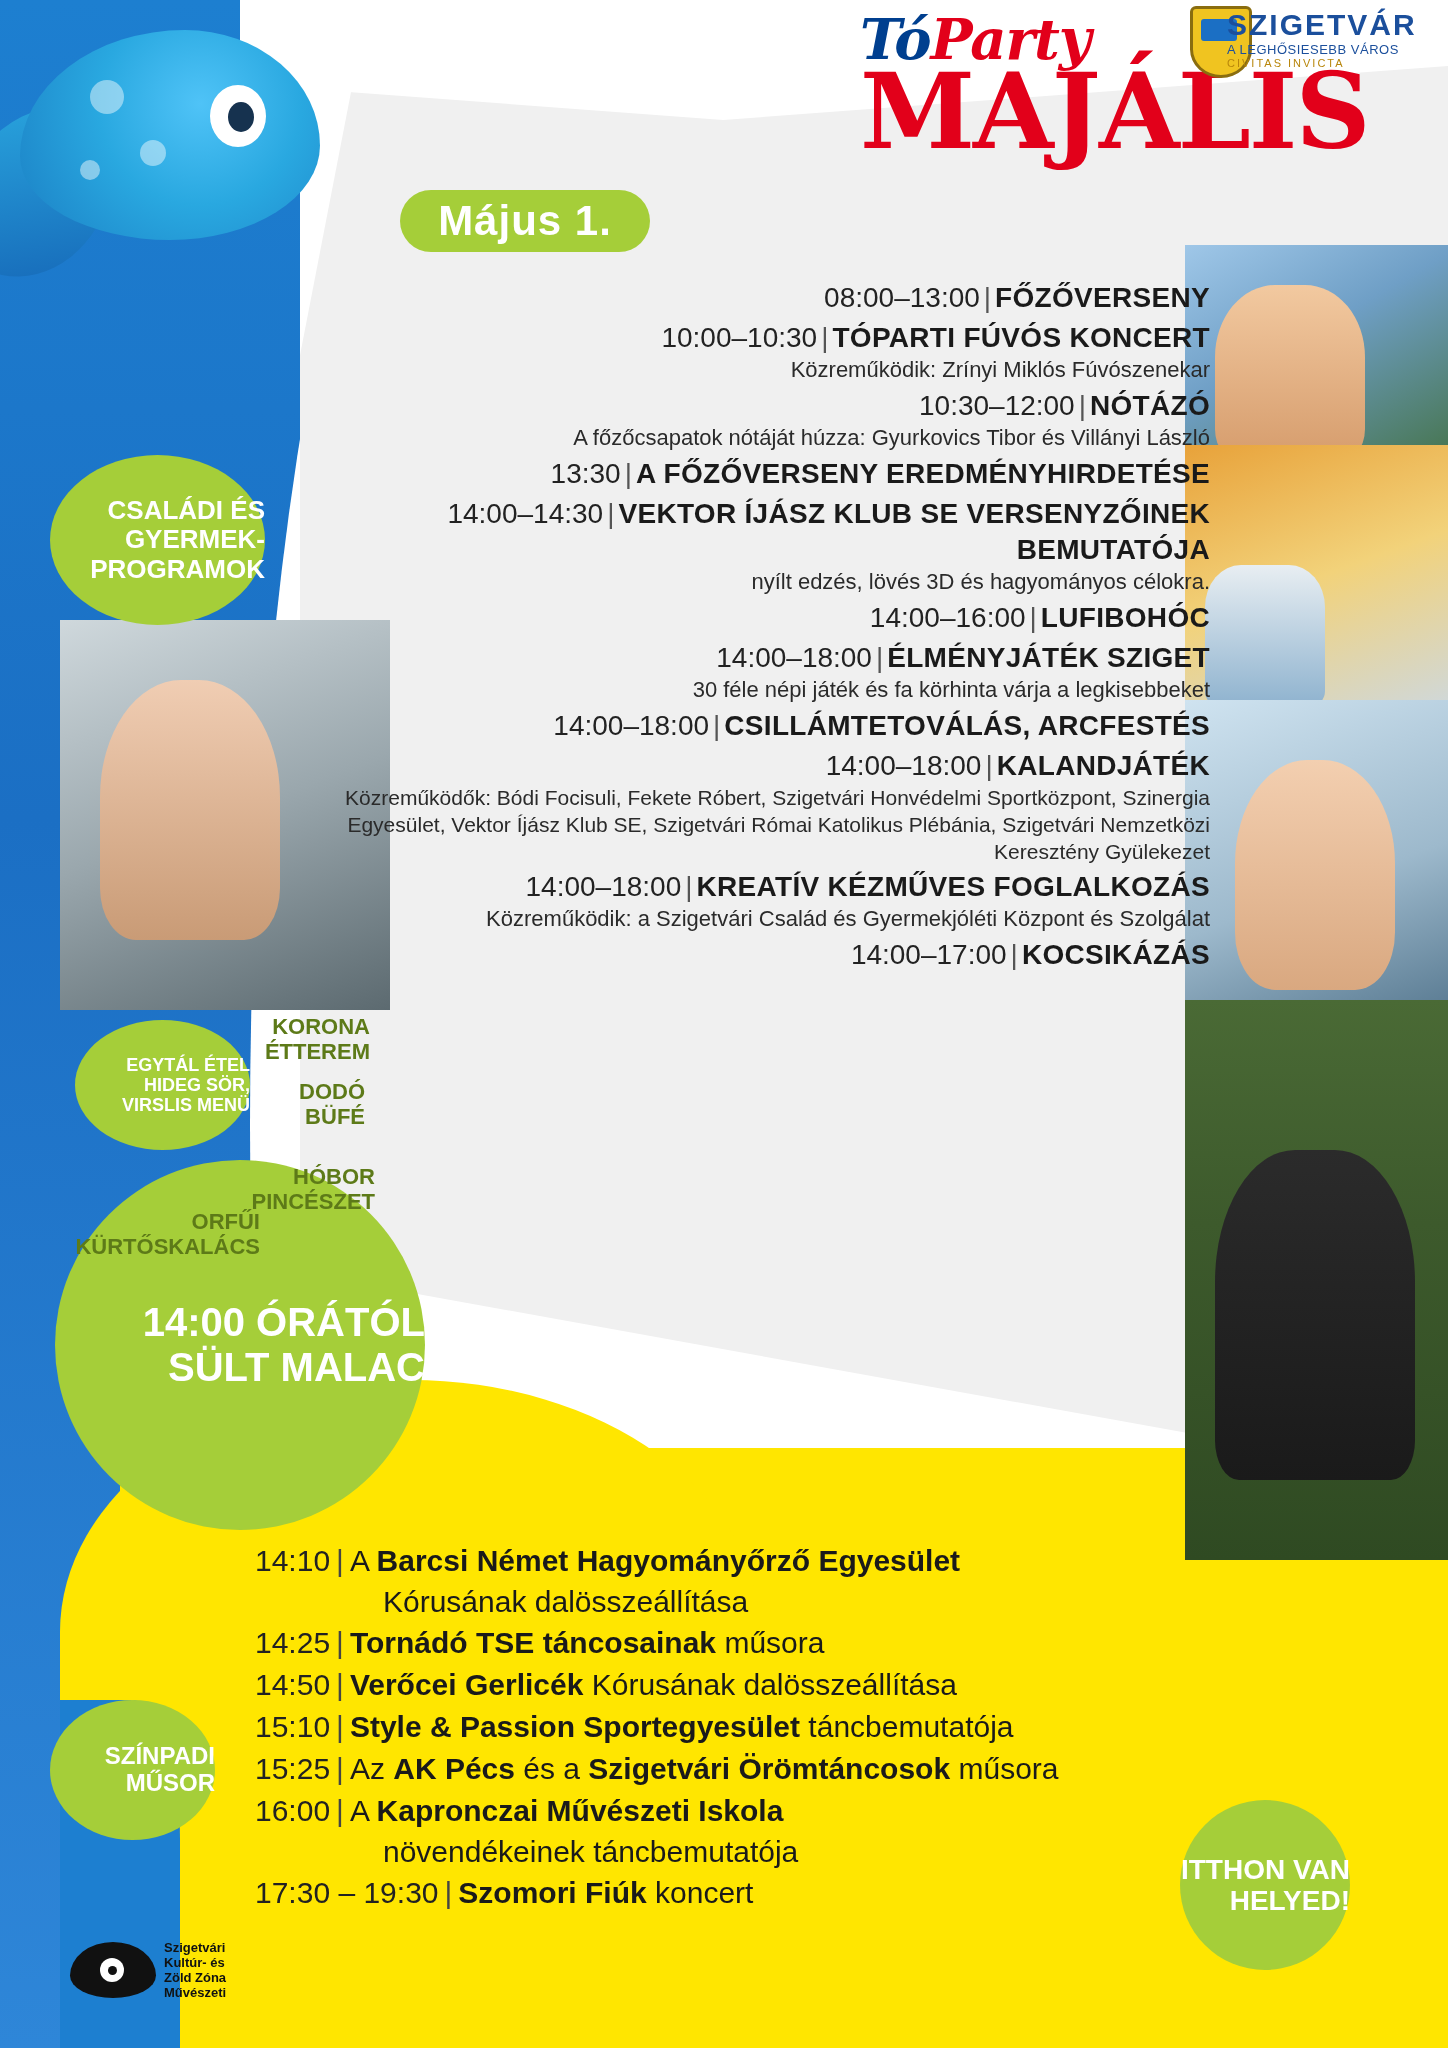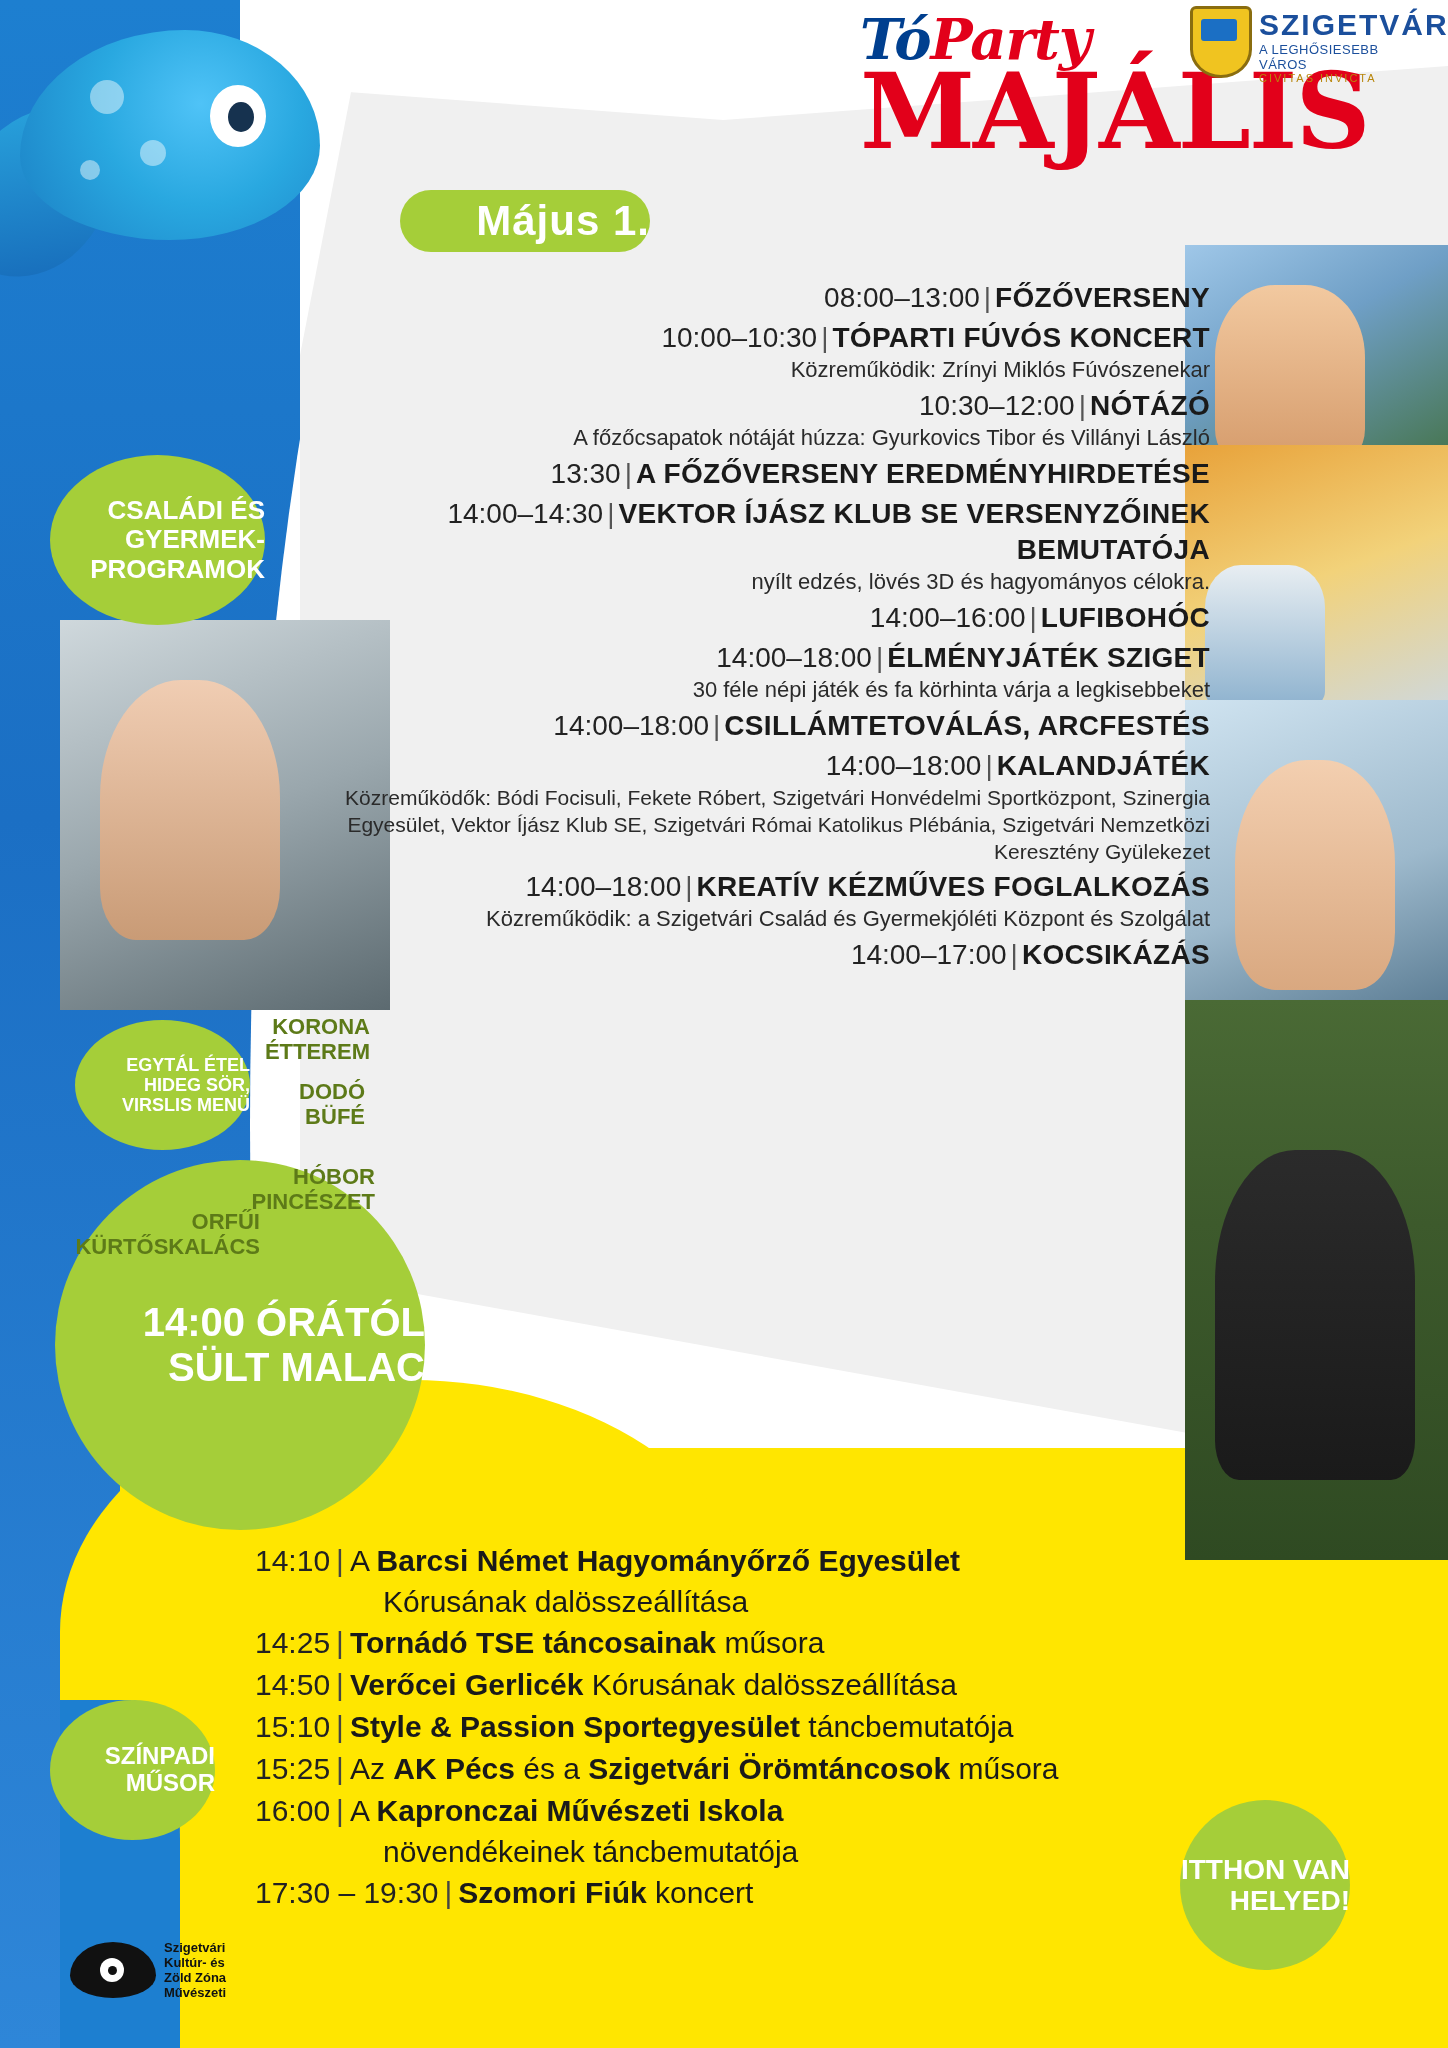--- a/index.html
+++ b/index.html
@@ -90,21 +90,21 @@
     position:absolute;left:1190px;top:6px;width:56px;height:66px;
     background:#f0c420;border:3px solid #8a6d0f;border-radius:6px 6px 50% 50%/6px 6px 40% 40%;
   }
   .shield:after{
     content:"";position:absolute;left:8px;top:10px;width:36px;height:22px;background:#1b6fc4;border-radius:3px;
   }
 
   
   .date-badge{
     position:absolute;left:400px;top:190px;width:250px;height:62px;
-    background:#a5ce39;border-radius:34px;display:flex;align-items:center;justify-content:flex-end;
+    background:#a5ce39;border-radius:34px;display:flex;align-items:center;justify-content:center;
   }
   .date-badge span{
     font-size:42px;font-weight:bold;color:#ffffff;letter-spacing:1px;
   }
 
   
   .program{
     position:absolute;left:250px;top:280px;width:960px;text-align:right;color:#1a1a1a;
   }
   .p-row{margin-bottom:4px;}
@@ -205,21 +205,21 @@
   <div class="fish-eye"></div>
   <div class="fish-pupil"></div>
 </div>
 
 <div class="toparty">
   <div class="line1"><span class="blue">Tó</span><span>Party</span></div>
   <div class="line2">MAJÁLIS</div>
 </div>
 <div class="shield"></div>
 <div class="crest">
-  <div style="margin-left:64px;">
+  <div style="margin-left:32px;">
     <div class="name">SZIGETVÁR</div>
     <div class="sub">A LEGHŐSIESEBB VÁROS</div>
     <div class="sub2">CIVITAS INVICTA</div>
   </div>
 </div>
 
 <div class="date-badge">
   <span>Május 1.</span>
 </div>
 

